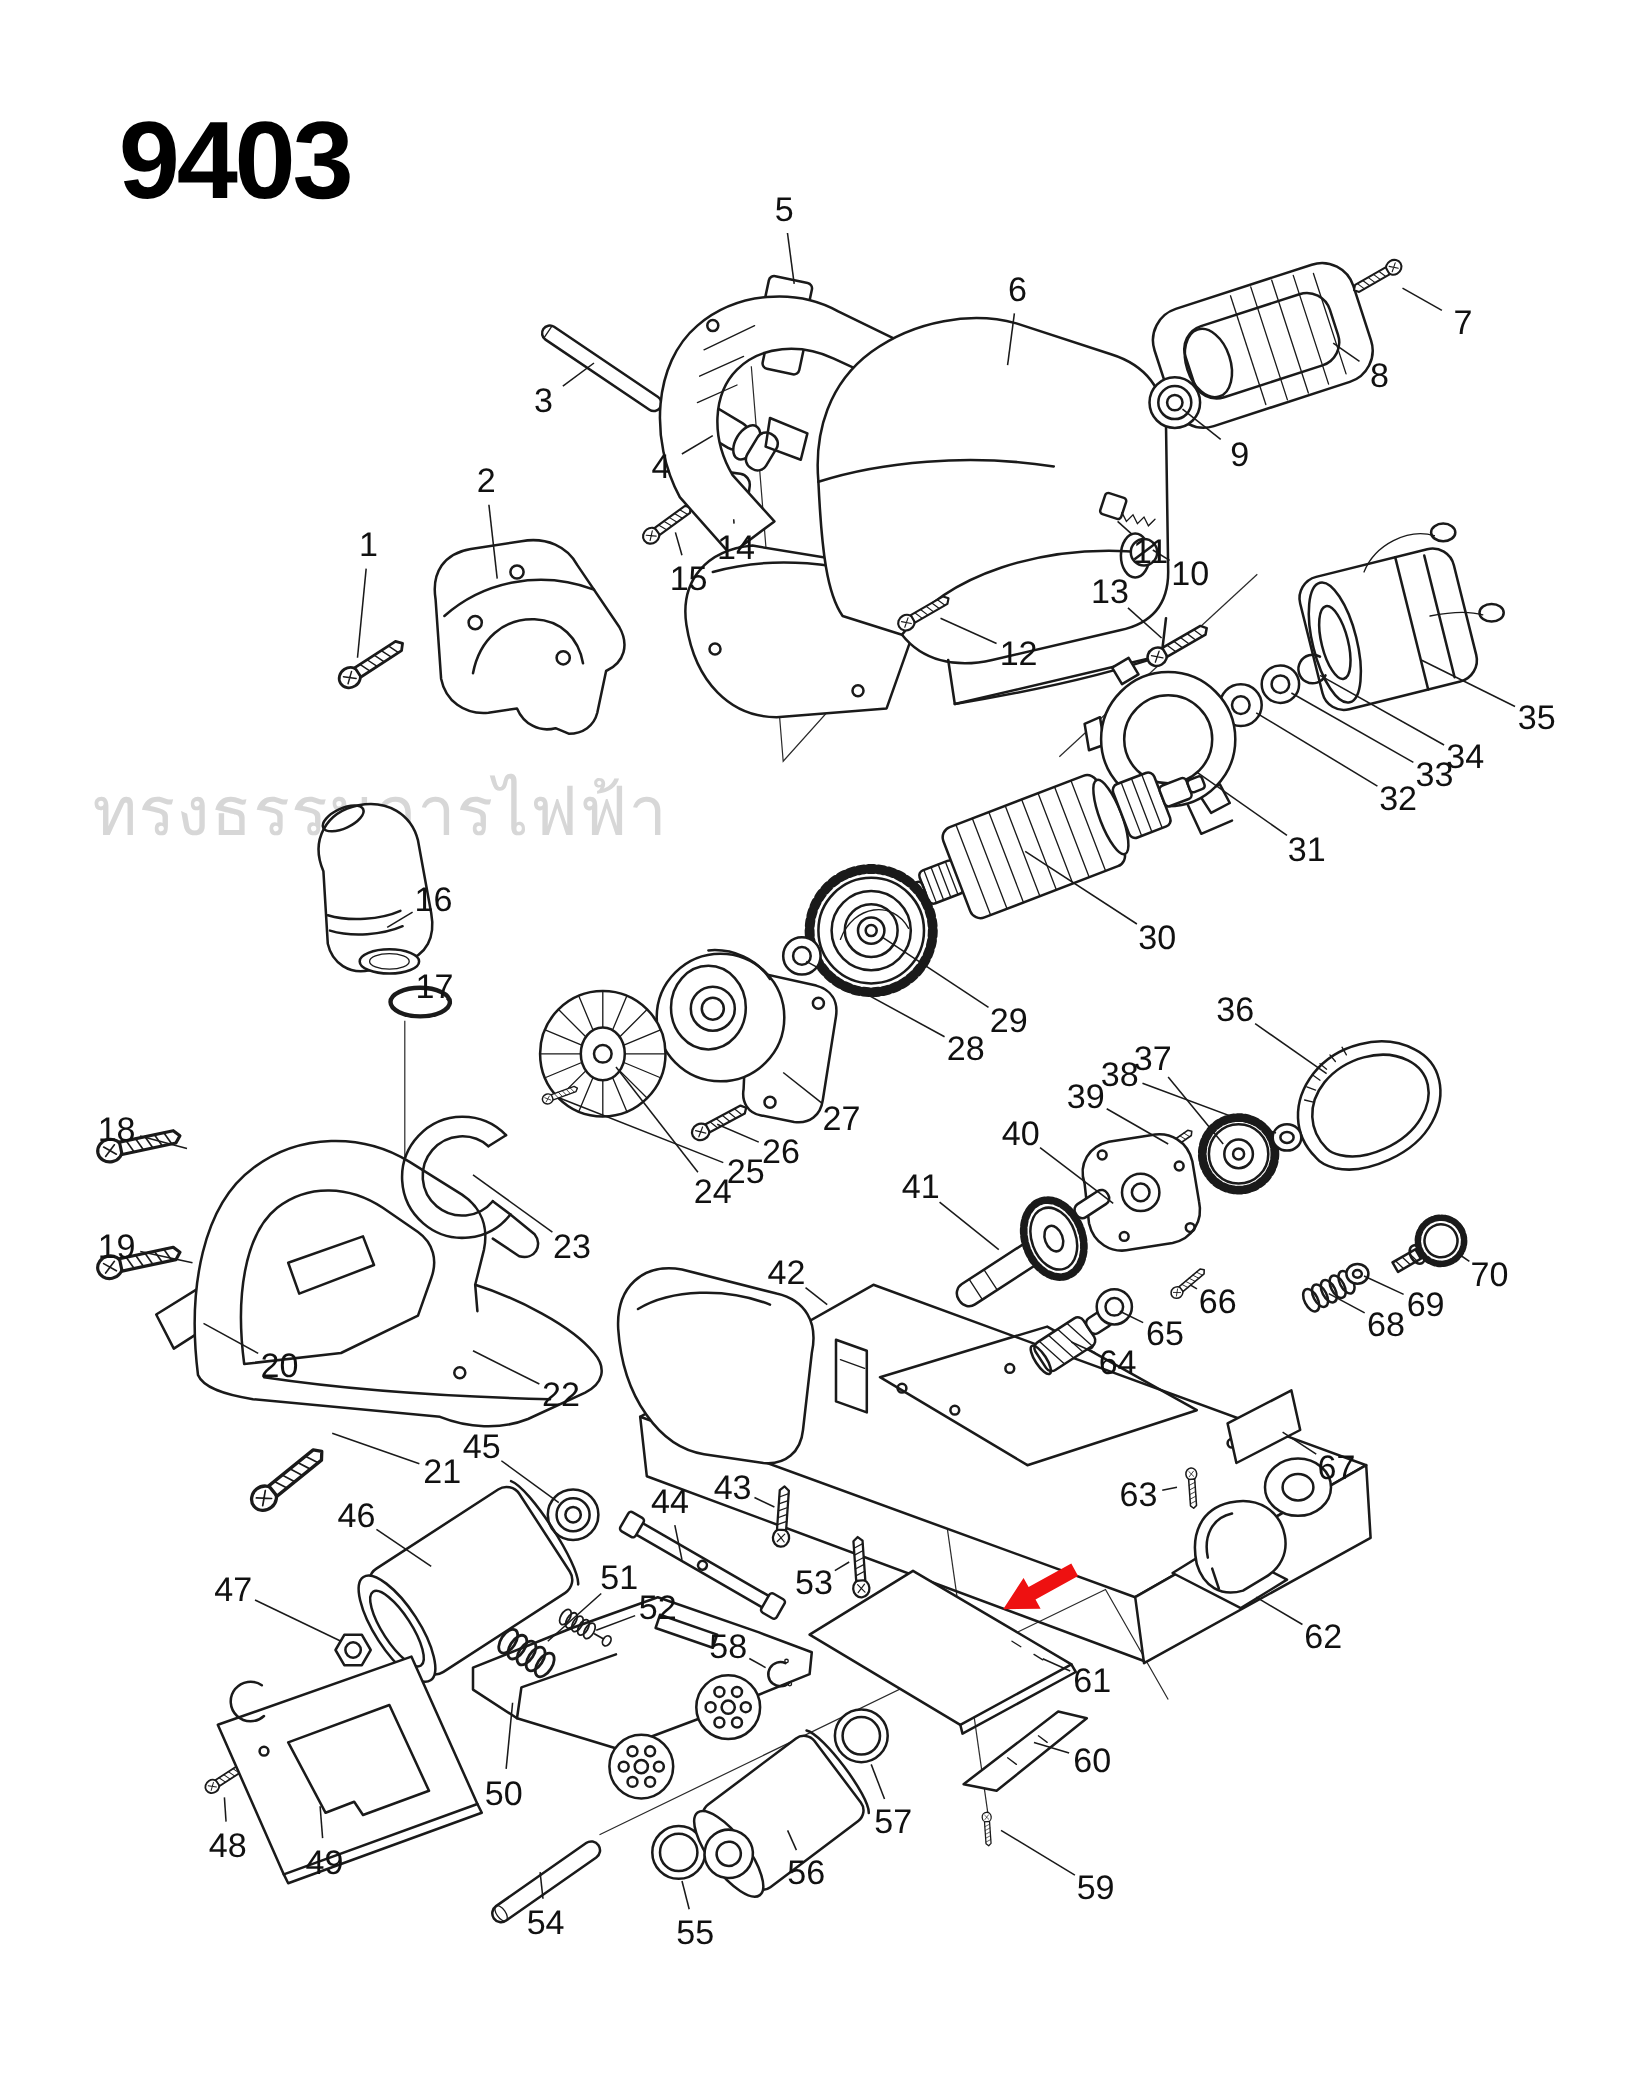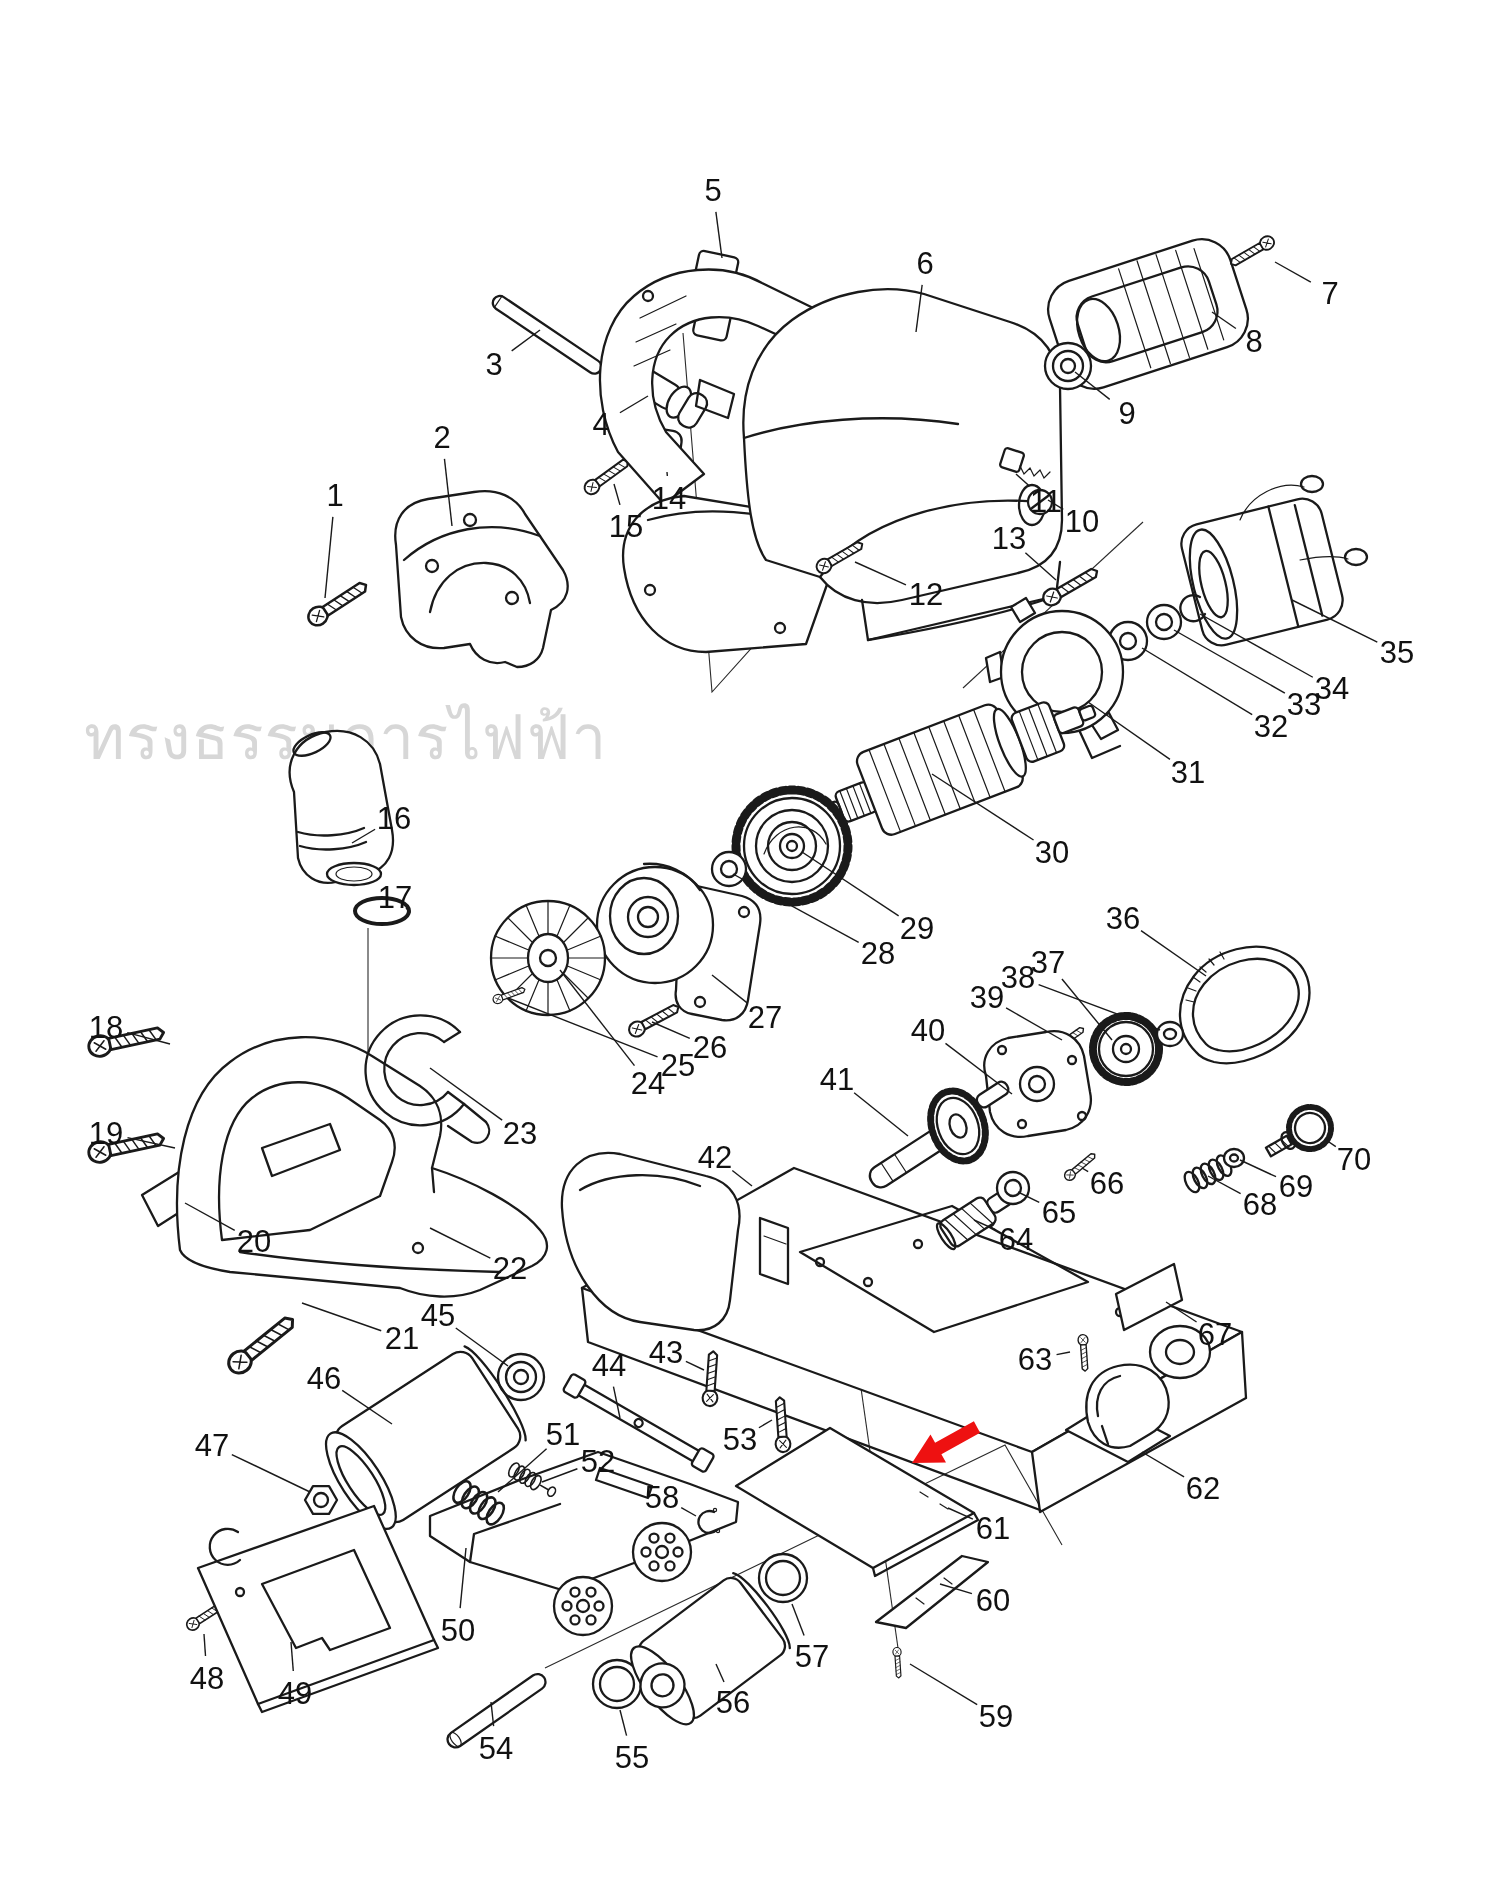--- a/index.html
+++ b/index.html
@@ -605,13 +605,14 @@
         <line x1="1276.0458027095344" y1="1176.7355512579982" x2="1240" y2="1160" class="leader"></line>
         <text x="1296" y="1186" class="plabel" font-size="31" text-anchor="middle" dominant-baseline="central">69</text>
         <line x1="1335.7955329633812" y1="1146.6469687965803" x2="1326" y2="1140" class="leader"></line>
         <text x="1354" y="1159" class="plabel" font-size="31" text-anchor="middle" dominant-baseline="central">70</text>
       </g>
     <g id="arrow-layer">
         <polygon points="912.0,1463.0 930.5,1434.5 935.1,1442.8 973.9,1421.3 980.1,1432.7 941.4,1454.2 946.0,1462.5" fill="#ee1111"></polygon>
       </g>
   </svg>
 
+  <div id="title">9403</div>
 </div>
 
 </body></html>

